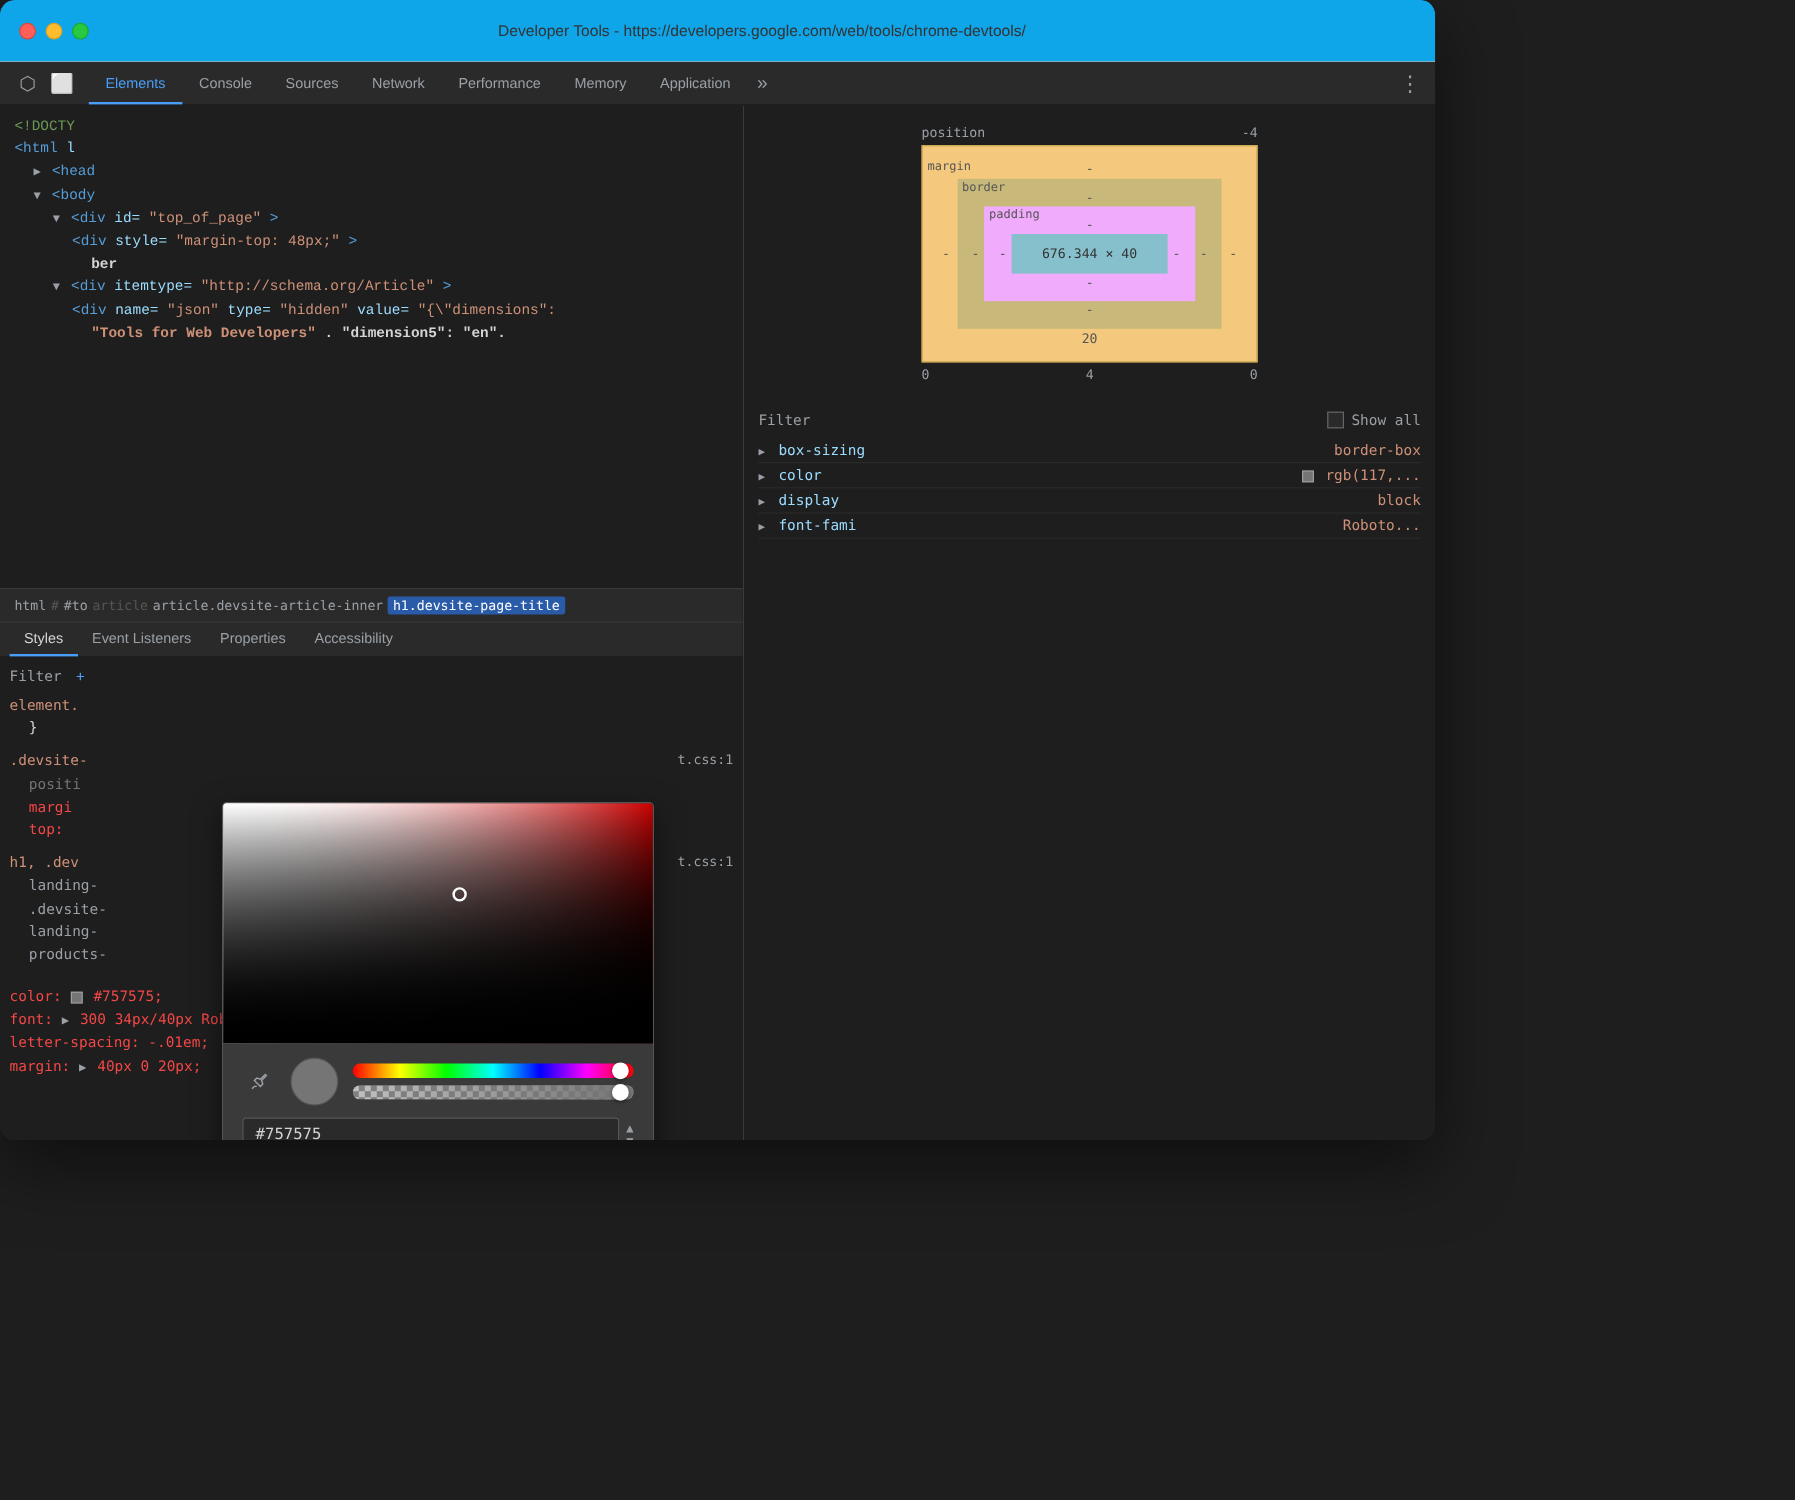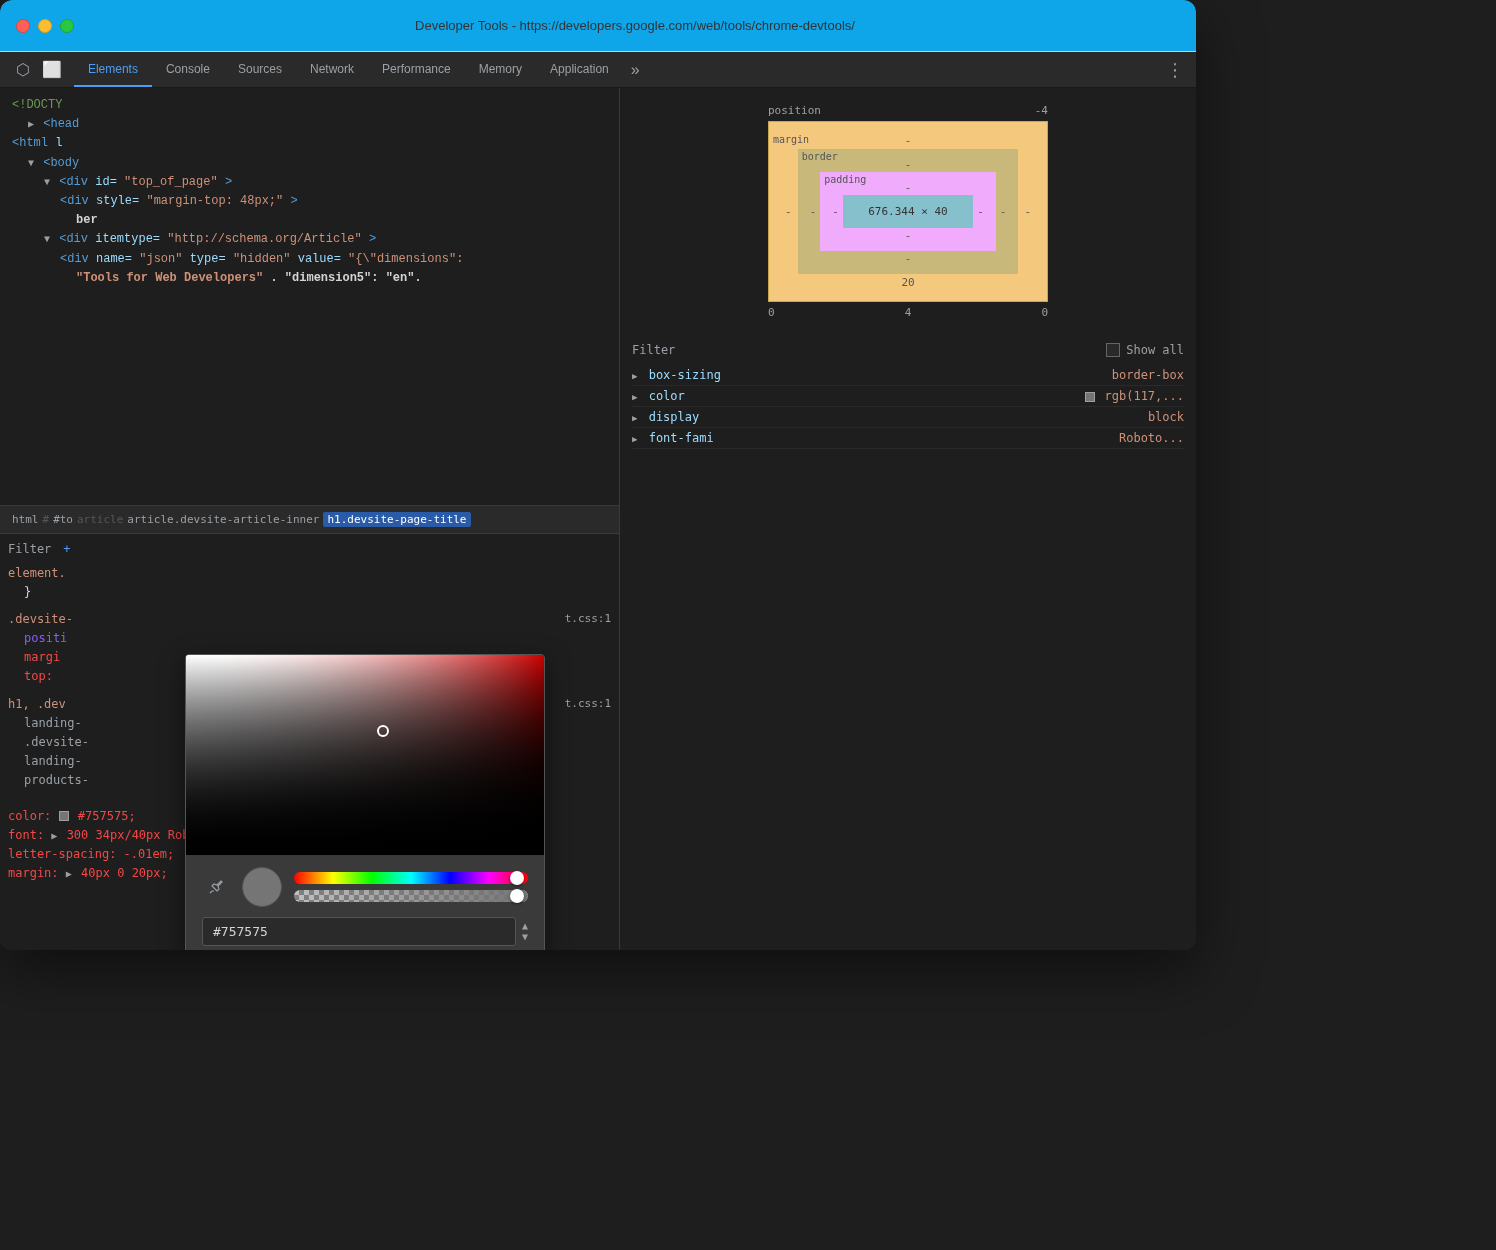--- a/index.html
+++ b/index.html
@@ -501,27 +501,27 @@
   </div>
 
   <div class="main-content">
 
     <div class="left-panel">
 
       <div class="html-tree">
         <div class="html-line">
           <span class="html-comment">&lt;!DOCTY</span>
         </div>
+        <div class="html-line">
+          <span class="html-tag">&lt;html</span>
+          <span class="html-attr"> l</span>
+        </div>
         <div class="html-line html-indent-1">
           <span class="triangle">▶</span>
           <span class="html-tag">&lt;head</span>
-        </div>
-        <div class="html-line">
-          <span class="html-tag">&lt;html</span>
-          <span class="html-attr"> l</span>
         </div>
         <div class="html-line html-indent-1">
           <span class="triangle">▼</span>
           <span class="html-tag">&lt;body</span>
         </div>
         <div class="html-line html-indent-2">
           <span class="triangle">▼</span>
           <span class="html-tag">&lt;div</span>
           <span class="html-attr"> id=</span>
           <span class="html-val">"top_of_page"</span>
@@ -560,41 +560,47 @@
 
       <div class="breadcrumb">
         <span class="breadcrumb-item">html</span>
         <span style="color:#555">#</span>
         <span class="breadcrumb-item">#to</span>
         <span style="color:#555">article</span>
         <span class="breadcrumb-item">article.devsite-article-inner</span>
         <span class="breadcrumb-item selected">h1.devsite-page-title</span>
       </div>
 
+      <div class="sub-tabs">
+        <div class="sub-tab active">Styles</div>
+        <div class="sub-tab">Event Listeners</div>
+        <div class="sub-tab">Properties</div>
+        <div class="sub-tab">Accessibility</div>
+      </div>
 
       <div class="styles-panel">
         <div class="filter-row">
           <span class="filter-label">Filter</span>
           <span class="styles-add">+</span>
         </div>
         <div class="style-block">
           <div class="html-line">
             <span class="style-selector">element.</span>
           </div>
           <div class="html-line html-indent-1">
             <span style="color:#d4d4d4">}</span>
           </div>
         </div>
         <div class="style-block">
           <div class="html-line">
             <span class="style-selector">.devsite-</span>
             <span class="style-source">t.css:1</span>
           </div>
           <div class="html-line html-indent-1">
-            <span class="style-prop" style="color:#8b5cf6">positi</span>
+            <span class="style-prop" style="color:#737373">positi</span>
           </div>
           <div class="html-line html-indent-1">
             <span class="style-prop" style="color:#f44747">margi</span>
           </div>
           <div class="html-line html-indent-1">
             <span class="style-prop" style="color:#f44747">top:</span>
           </div>
         </div>
         <div class="style-block">
           <div class="html-line">

